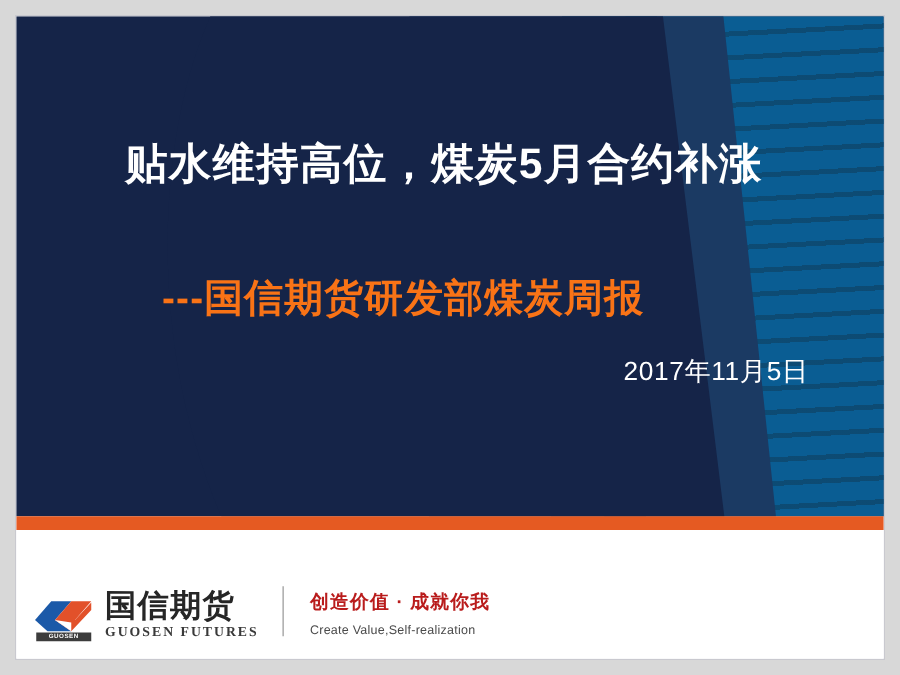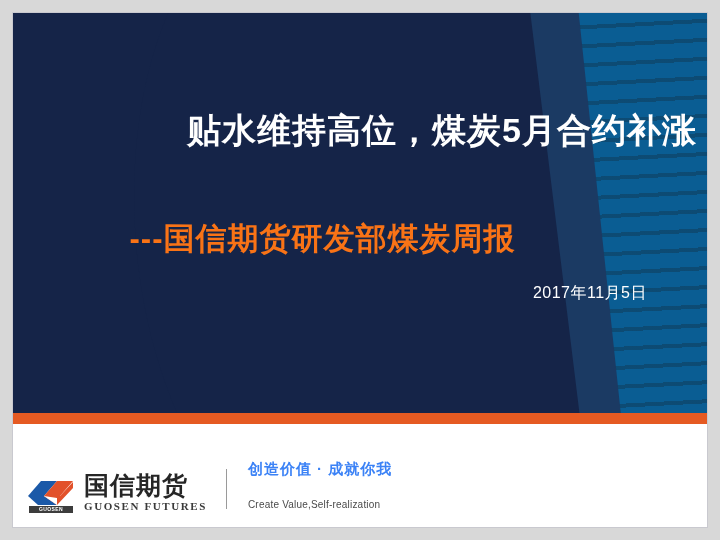--- a/index.html
+++ b/index.html
@@ -67,42 +67,42 @@
     background:#152448;
     border-radius:48% 0 0 52% / 50% 0 0 50%;
     transform:rotate(-7deg);
   }
 
   
   .hero-text{position:absolute;inset:0;}
   .title{
     position:absolute;
     left:0;right:10px;top:95px;
-    text-align:right;
+    text-align:center;
     color:#ffffff;
     font-size:34px;
     font-weight:bold;
     letter-spacing:1px;
     white-space:nowrap;
   }
   .subtitle{
     position:absolute;
     left:0;right:75px;top:205px;
     text-align:center;
     color:#f97316;
     font-size:31px;
     font-weight:bold;
     letter-spacing:1px;
     white-space:nowrap;
   }
   .date{
     position:absolute;
     right:60px;top:270px;
     color:#ffffff;
-    font-size:16px;
+    font-size:21px;
     font-weight:normal;
     letter-spacing:.5px;
     white-space:nowrap;
   }
 
   
   .orange-bar{
     position:absolute;
     left:0;top:400px;
     width:694px;height:11px;
@@ -171,29 +171,29 @@
     margin:0 12px 4px 10px;
   }
   .slogan{
     display:flex;
     flex-direction:column;
     padding-bottom:3px;
   }
   .slogan-cn{
     font-size:15px;
     font-weight:bold;
-    color:#3b82f6;
+    color:#b91c1c;
     letter-spacing:1px;
     white-space:nowrap;
   }
   .slogan-en{
     font-size:10px;
     color:#4a4a4a;
     letter-spacing:.2px;
-    margin-top:20px;
+    margin-top:8px;
     white-space:nowrap;
   }
 </style>
 </head>
 <body>
 
 <div id="slide">
 
   <div class="hero">
 

